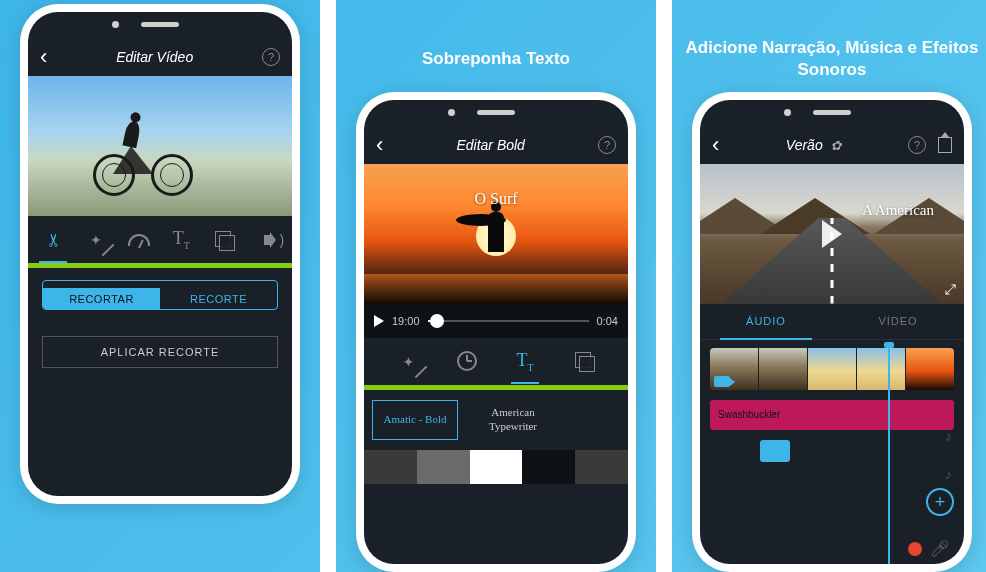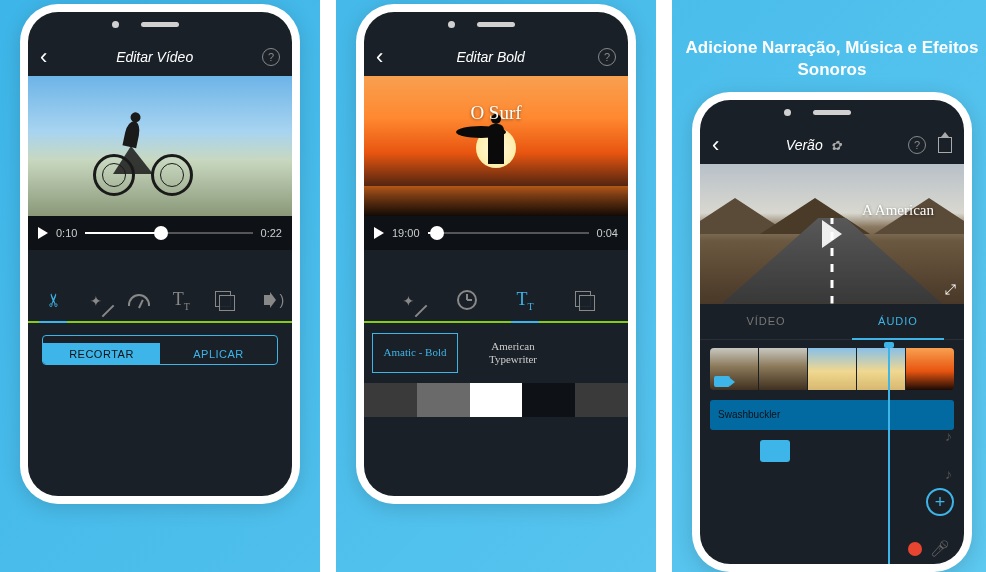--- a/index.html
+++ b/index.html
@@ -163,21 +163,21 @@
   .road-line { position:absolute; bottom:0; left:50%; transform:translateX(-50%);
     width:3px; height:86px; background:repeating-linear-gradient(0deg,#fff 0,#fff 8px,transparent 8px,transparent 16px); }
   .mountains { position:absolute; top:30px; left:0; right:0; height:40px; }
   .mtn { position:absolute; bottom:0; width:0; height:0;
     border-left:55px solid transparent; border-right:55px solid transparent;
     border-bottom:36px solid #5a4a38; }
   .mtn-1 { left:-20px; }
   .mtn-2 { left:60px; border-bottom-color:#4a3a28; }
   .mtn-3 { right:-20px; }
   .overlay-text { position:absolute; color:#fff; text-shadow:0 1px 3px rgba(0,0,0,0.5);
-    font-size:19px; font-family:serif; }
+    font-size:16px; font-family:serif; }
   .play-large { position:absolute; left:50%; top:50%; transform:translate(-50%,-50%);
     width:0; height:0; border-left:20px solid rgba(255,255,255,0.9);
     border-top:14px solid transparent; border-bottom:14px solid transparent;
     cursor:pointer; }
   .expand-icon { position:absolute; bottom:6px; right:8px; color:#fff; font-size:14px; cursor:pointer; }
   
   .playbar {
     height: 34px;
     background: #0e1216;
     display: flex;
@@ -189,27 +189,26 @@
   }
   .play-btn { width:0; height:0; border-left:10px solid #fff;
     border-top:6px solid transparent; border-bottom:6px solid transparent;
     cursor:pointer; }
   .scrub { flex:1; height:2px; background:#555; position:relative; }
   .scrub-fill { position:absolute; left:0; top:0; bottom:0; background:#fff; }
   .scrub-dot { position:absolute; top:50%; transform:translate(-50%,-50%);
     width:14px; height:14px; background:#fff; border-radius:50%; cursor:pointer; }
   
   .toolrow {
-    height: 44px;
+    height: 52px;
     display: flex;
     align-items: center;
     justify-content: space-around;
-    border-bottom: 2px solid #84cc16;
+    border-bottom: 5px solid #84cc16;
     padding: 0 4px;
-    margin-top: 29px;
   }
   .tool {
     width: 36px; height: 36px;
     display: flex; align-items: center; justify-content: center;
     color: #888; font-size: 18px; cursor: pointer;
     position: relative;
   }
   .tool.active { color: #3db5e8; }
   .tool.active::after { content:""; position:absolute; bottom:-5px; left:4px; right:4px;
     height:2px; background:#3db5e8; }
@@ -295,21 +294,21 @@
   .track-thumbs { height:42px; margin:0 10px; display:flex; gap:1px;
     border-radius:4px; overflow:hidden; }
   .thumb { flex:1; position:relative; }
   .thumb-road { background:linear-gradient(180deg,#c8c8c0 0%,#8a7858 45%,#403020 100%); }
   .thumb-beach { background:linear-gradient(180deg,#88c0e8 0%,#f0d890 55%,#d8b870 100%); }
   .thumb-surfer { background:linear-gradient(180deg,#f8a050 0%,#e85510 55%,#1a0a05 100%); }
   .cam-badge { position:absolute; left:4px; bottom:3px; width:16px; height:11px;
     background:#3db5e8; border-radius:2px; }
   .cam-badge::after { content:""; position:absolute; right:-5px; top:2px;
     border-left:5px solid #3db5e8; border-top:4px solid transparent; border-bottom:4px solid transparent; }
-  .audio-track { margin:10px 10px 0; height:30px; background:#0369a1;
+  .audio-track { margin:10px 10px 0; height:30px; background:#be185d;
     border-radius:3px; display:flex; align-items:center; padding:0 8px;
     font-size:10px; color:#0e1216; cursor:pointer; position:relative; }
   .note-ic { position:absolute; right:-2px; top:50%; transform:translateY(-50%);
     color:#555; font-size:14px; pointer-events:none; }
   .mini-block { margin:10px 10px 0 60px; width:30px; height:22px;
     background:#3db5e8; border-radius:3px; cursor:pointer; position:relative; }
   .playhead { position:absolute; top:6px; bottom:0; width:2px; background:#3db5e8;
     left:188px; }
   .playhead::before { content:""; position:absolute; top:-4px; left:-4px;
     width:10px; height:6px; background:#3db5e8; border-radius:2px; }
@@ -336,29 +335,20 @@
         <span class="nav-help">?</span>
       </div>
       <div class="preview preview-1">
         <div class="cyclist">
           <div class="wheel wheel-r"></div>
           <div class="wheel wheel-f"></div>
           <div class="frame-tri"></div>
           <div class="rider"></div>
         </div>
       </div>
-      <div class="playbar">
-        <div class="play-btn"></div>
-        <span>0:10</span>
-        <div class="scrub">
-          <div class="scrub-fill" style="width:45%"></div>
-          <div class="scrub-dot" style="left:45%"></div>
-        </div>
-        <span>0:22</span>
-      </div>
       <div class="toolrow">
         <div class="tool active">
             <span class="scissors"></span>
           </div>
         <div class="tool">
             <span class="wand"></span>
           </div>
         <div class="tool">
             <span class="gauge"></span>
           </div>
@@ -367,27 +357,29 @@
           </div>
         <div class="tool">
             <span class="layers"></span>
           </div>
         <div class="tool">
             <span class="speaker"></span>
           </div>
       </div>
       <div class="segmented">
         <div class="seg active">RECORTAR</div>
-        <div class="seg">APLICAR</div>
-      </div>
+        <div class="seg">RECORTE</div>
+      </div>
+      <div class="apply-btn">APLICAR RECORTE</div>
     </div>
   </div>
 </div>
 
 <div class="panel panel-2">
+  <div class="headline">Sobreponha Texto</div>
   <div class="phone">
     <div class="screen">
       <div class="navbar">
         <span class="nav-back">‹</span>
         <span class="nav-title">Editar Bold</span>
         <span class="nav-help">?</span>
       </div>
       <div class="preview preview-2">
         <div class="sun"></div>
         <div class="board"></div>
@@ -455,22 +447,22 @@
             <div class="mtn mtn-3"></div>
         </div>
         <div class="road">
           <div class="road-line"></div>
         </div>
         <div class="overlay-text" style="right:30px;top:38px;font-size:15px">A American</div>
         <div class="play-large"></div>
         <span class="expand-icon">⤢</span>
       </div>
       <div class="tabs">
+        <div class="tab active">ÁUDIO</div>
         <div class="tab">VÍDEO</div>
-        <div class="tab active">ÁUDIO</div>
       </div>
       <div class="timeline-area">
         <div class="track-thumbs">
           <div class="thumb thumb-road">
               <div class="cam-badge"></div>
             </div>
           <div class="thumb thumb-road"></div>
           <div class="thumb thumb-beach"></div>
           <div class="thumb thumb-beach"></div>
           <div class="thumb thumb-surfer"></div>

